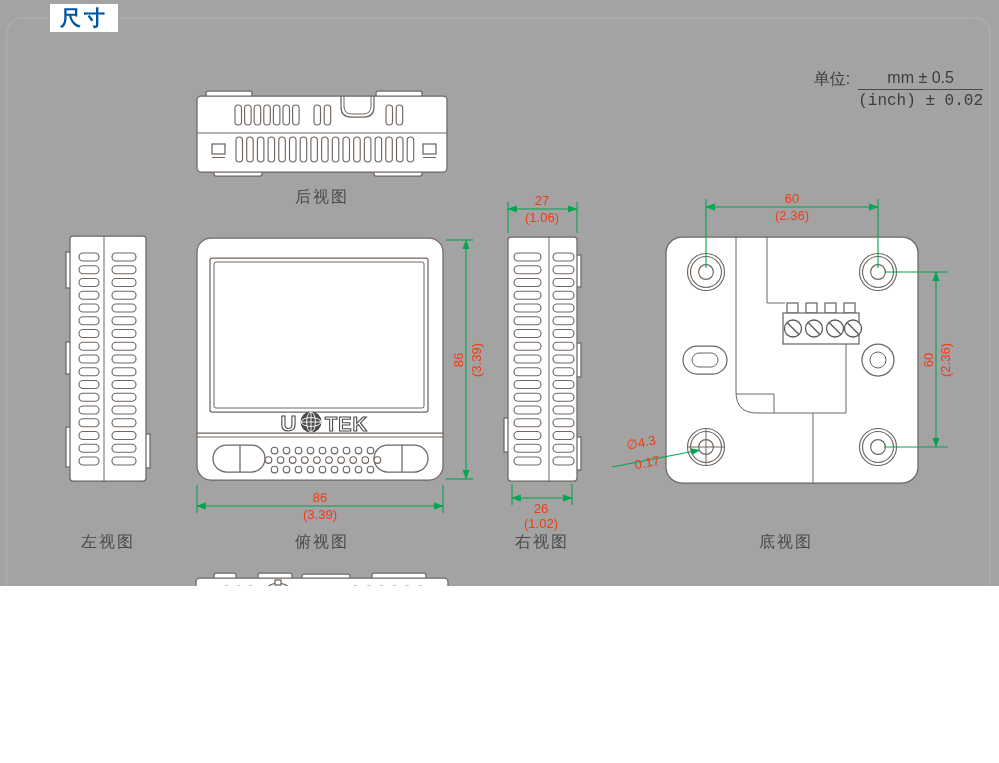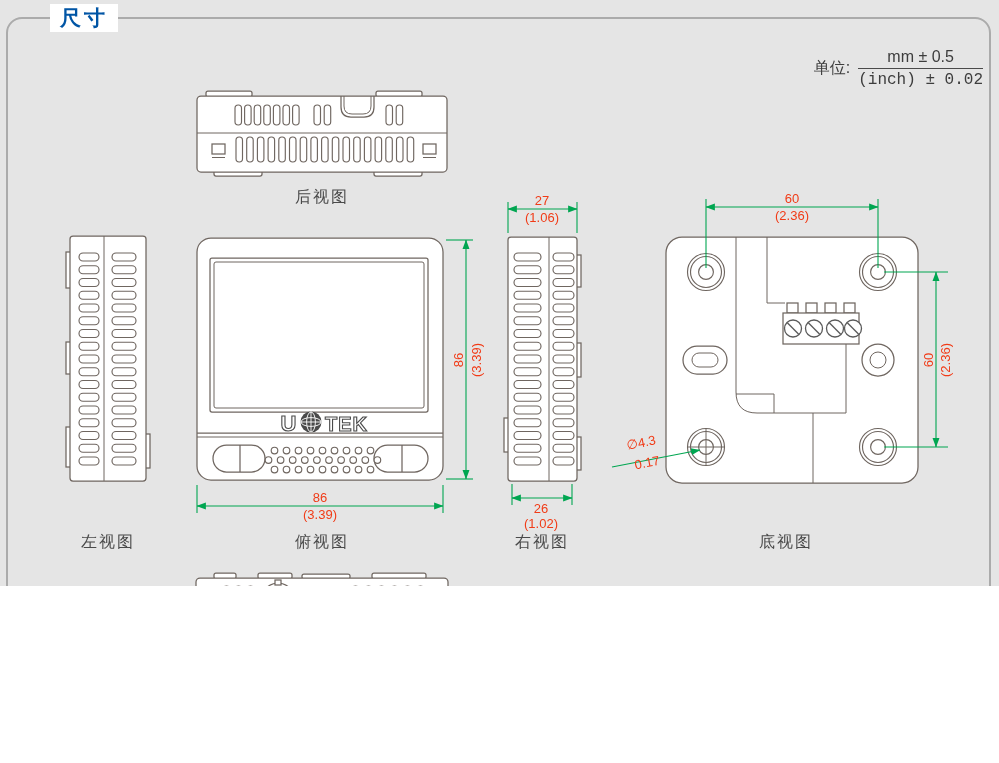--- a/index.html
+++ b/index.html
@@ -1,25 +1,25 @@
 <!DOCTYPE html>
 <html><head>
 <meta charset="utf-8">
 <style>
   html,body{margin:0;padding:0;background:#fff;}
-  .canvas{position:relative;width:999px;height:586px;background:#e5e5e5;overflow:hidden;
+  .canvas{position:relative;width:999px;height:586px;background:#a3a3a3;overflow:hidden;
           font-family:"Liberation Sans","DejaVu Sans",sans-serif;}
   .frame{position:absolute;left:6px;top:17px;width:985px;height:731px;
          border:2px solid #ABABAB;border-radius:16px;box-sizing:border-box;}
   .page-title{position:absolute;left:50px;top:4px;background:#fff;padding:0 10px;
               color:#0055A5;font-size:21px;font-weight:bold;letter-spacing:3px;z-index:3;}
   .units{position:absolute;top:47px;right:16px;display:flex;align-items:center;gap:8px;
          color:#3D3D3D;font-size:16px;z-index:2;}
   .fraction{display:inline-flex;flex-direction:column;text-align:center;line-height:1.25;}
-  .fraction .num{border-bottom:1.5px solid #4A4A4A;padding:0 5px 1px;}
+  .fraction .num{border-bottom:1.5px solid #4A4A4A;padding:0 5px 1px;margin-top:21px;}
   .fraction .den{padding-top:1px;font-family:Liberation Mono, monospace;}
   svg.draw{position:absolute;left:0;top:0;z-index:1;}
   .ln{stroke:#6F6660;fill:none;stroke-width:1.25;}
   .lnf{stroke:#6F6660;fill:#fff;stroke-width:1.25;}
   .thin{stroke-width:1;}
   g.auto > *{stroke:#6F6660;fill:#fff;stroke-width:1.15;}
   g.screws > circle{stroke:#5A5A5A;fill:#fff;stroke-width:1.3;}
   g.screws > line{stroke:#5A5A5A;stroke-width:1.3;}
   .dim{stroke:#00A651;fill:none;stroke-width:1.1;}
   .dimt{fill:#F13B17;font-size:13px;text-anchor:middle;}

